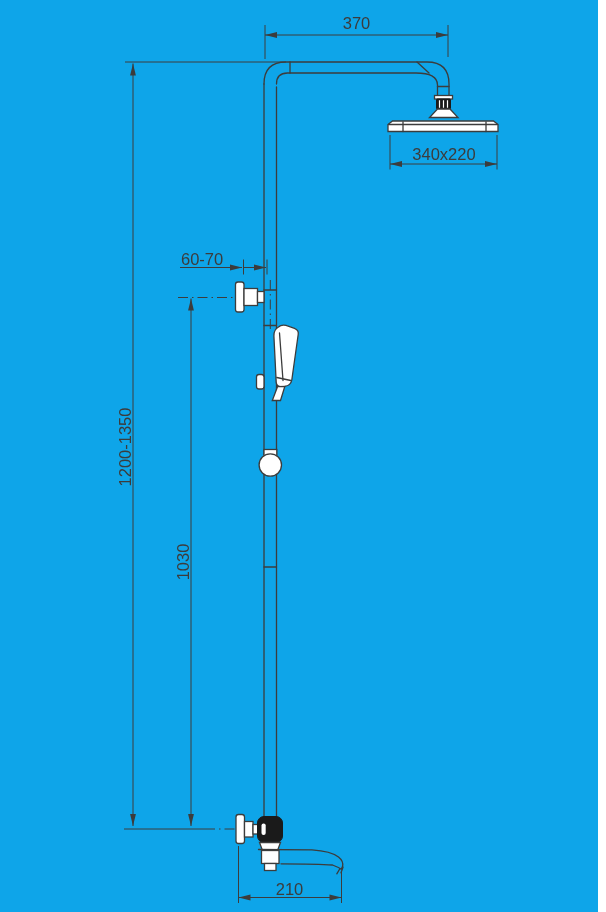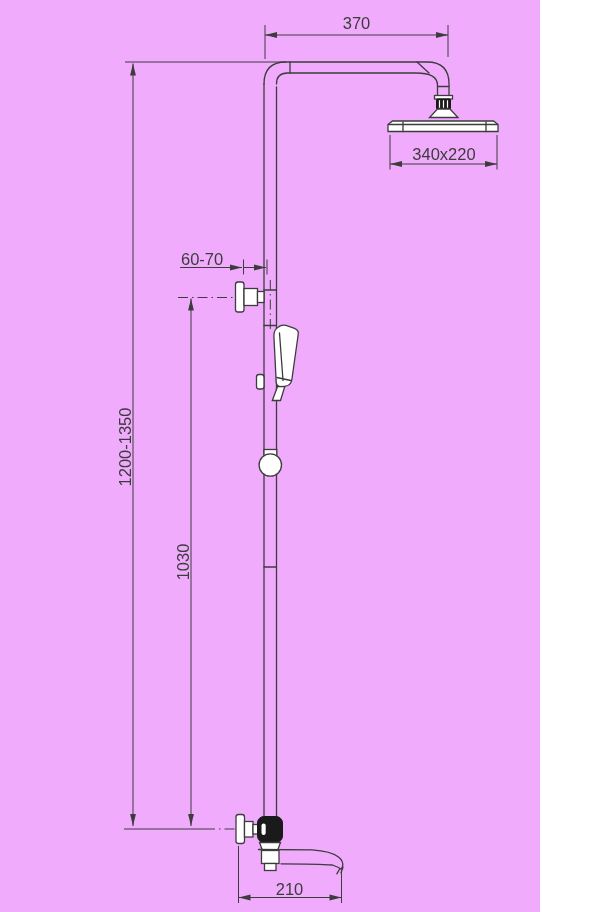--- a/index.html
+++ b/index.html
@@ -2,23 +2,23 @@
 <html><head>
 <meta charset="utf-8">
 <style>
   html, body {
     margin: 0;
     padding: 0;
     background: #ffffff;
   }
   .stage {
     position: relative;
-    width: 540px;
+    width: 598px;
     height: 912px;
-    background: #f0abfc;
+    background: #0ea5e9;
     overflow: hidden;
     font-family: "Liberation Sans", sans-serif;
   }
   svg text {
     font-family: "Liberation Sans", sans-serif;
     font-size: 16.5px;
     fill: #3c3c3c;
   }
   .obj   { stroke: #3c3c3c; stroke-width: 1.3; fill: none; stroke-linecap: round; }
   .objw  { stroke: #3c3c3c; stroke-width: 1.3; fill: #ffffff; }

